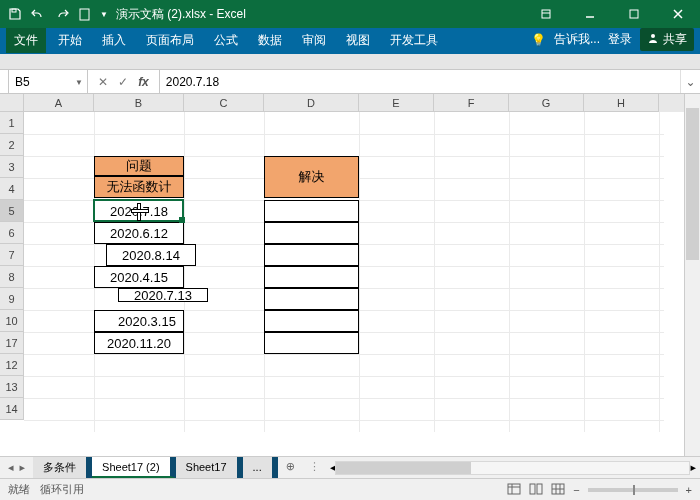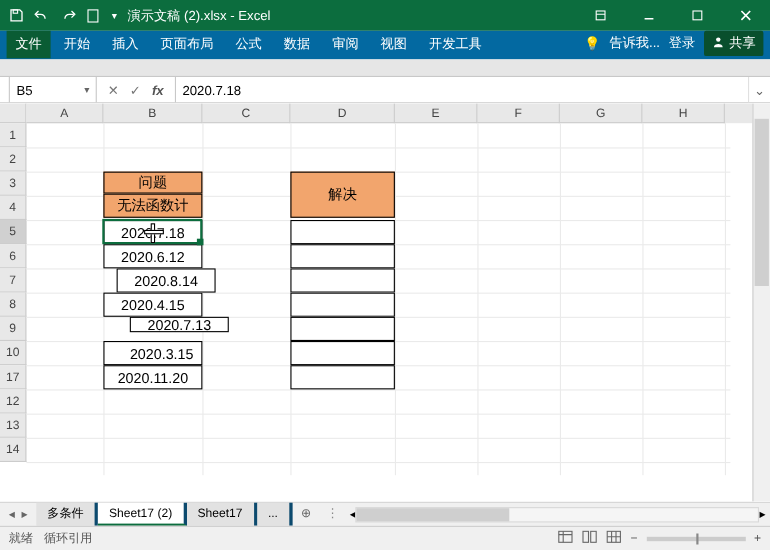--- a/index.html
+++ b/index.html
@@ -38,21 +38,21 @@
 .data-cell.hdr { background: #f2a56d; font-weight: normal; }
 .sel-outline { position: absolute; border: 2px solid #0c6d3e; pointer-events: none; }
 .sel-outline::after { content: ""; position: absolute; right: -3px; bottom: -3px; width: 6px; height: 6px; background: #0c6d3e; }
 .cross-cursor { position: absolute; pointer-events: none; width: 16px; height: 16px; }
 .cross-cursor::before, .cross-cursor::after { content: ""; position: absolute; background: #fff; border: 1px solid #000; }
 .cross-cursor::before { left: 6px; top: 0; width: 2px; height: 16px; }
 .cross-cursor::after { top: 6px; left: 0; height: 2px; width: 16px; }
 .tabs-bar { height: 22px; background: #f0f0f0; border-top: 1px solid #ccc; display: flex; align-items: stretch; font-size: 11px; }
 .tabs-nav { display: flex; align-items: center; gap: 6px; padding: 0 8px; color: #666; }
 .tabs { display: flex; }
-.sheet-tab { padding: 3px 10px; border-right: 3px solid #0c4a6e; background: #e2e2e2; line-height: 15px; }
+.sheet-tab { padding: 3px 10px; border-right: 6px solid #0c4a6e; background: #e2e2e2; line-height: 15px; }
 .sheet-tab.active { background: #fff; border-bottom: 2px solid #0c6d3e; }
 .add-tab { padding: 3px 8px; color: #666; }
 .h-scroll { flex: 1; display: flex; align-items: center; padding: 0 4px; }
 .h-scroll-track { flex: 1; height: 14px; background: #f5f5f5; border: 1px solid #d8d8d8; position: relative; }
 .h-scroll-thumb { position: absolute; left: 0; top: 0; bottom: 0; width: 38%; background: #cfcfcf; }
 .status-bar { height: 22px; background: #f0f0f0; border-top: 1px solid #ccc; display: flex; align-items: center; font-size: 11px; color: #555; padding: 0 8px; gap: 10px; }
 .status-bar .right { margin-left: auto; display: flex; align-items: center; gap: 8px; }
 .zoom-track { width: 90px; height: 4px; background: #ccc; position: relative; }
 .zoom-track::before { content: ""; position: absolute; left: 50%; top: -3px; width: 2px; height: 10px; background: #888; }
 .v-scroll { width: 16px; background: #f0f0f0; border-left: 1px solid #ccc; position: relative; }

